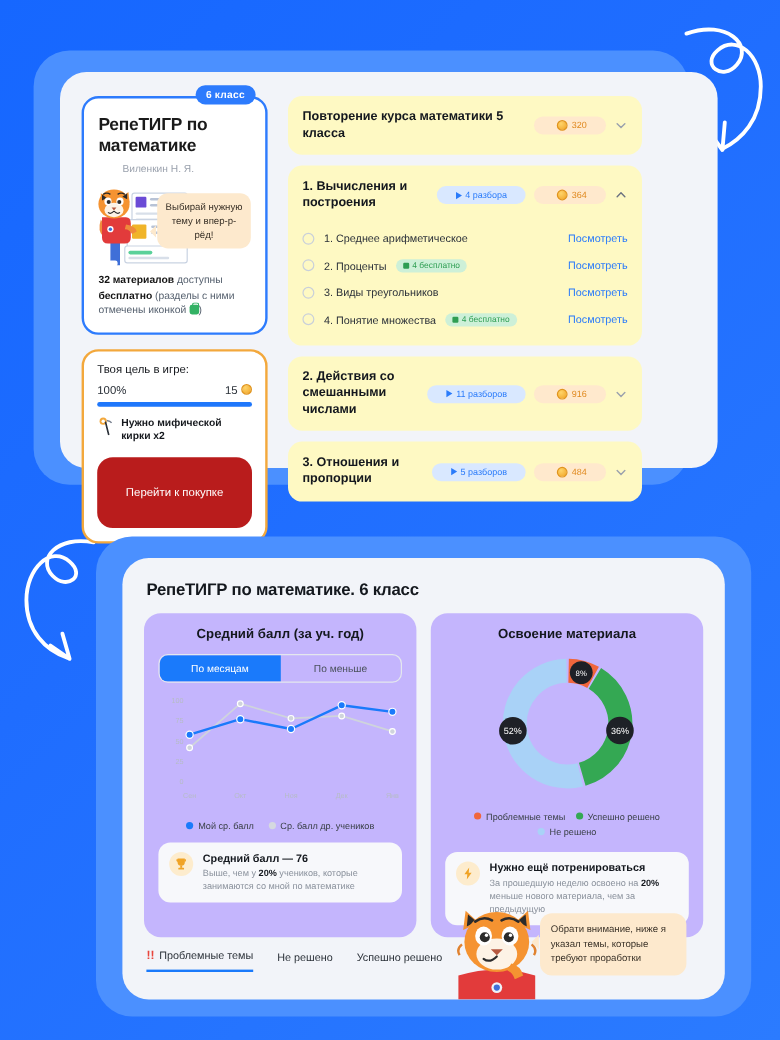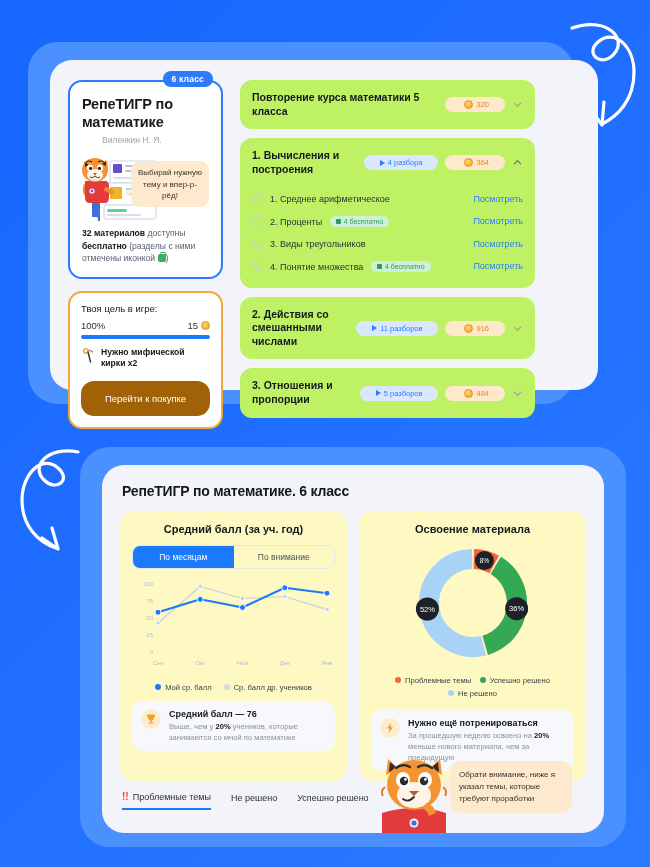--- a/index.html
+++ b/index.html
@@ -101,28 +101,28 @@
   }
   .coin { display:inline-block; width:9px;height:9px;border-radius:50%;
           background: radial-gradient(circle at 35% 30%, #ffd469, #f0a326);
           border:1px solid #e0941d; vertical-align:-1px; margin-left:3px;}
   .goal-bar { height:4px; background:#1f77fb; border-radius:3px; margin-top:4px; }
   .goal-item { display:flex; gap:6px; align-items:flex-start; margin-top:8px; }
   .pick-icon { width:14px; height:16px; flex:0 0 14px; }
   .goal-item-txt { font-size:8.6px; font-weight:bold; color:#15181d; line-height:1.35; }
   .buy-btn {
     display:block; width:100%; margin-top:11px;
-    background:#a16207; color:#fff; border:0; border-radius:13px;
-    font-family:inherit; font-size:9.5px; padding:12px 0; cursor:pointer;
+    background:#b91c1c; color:#fff; border:0; border-radius:13px;
+    font-family:inherit; font-size:9.5px; padding:24px 0; cursor:pointer;
   }
 
   
   .rcol { position: absolute; left: 190px; top: 20px; width: 295px; }
 
-  .sec-card { background:#bef264; border-radius:12px; margin-bottom:9px; }
+  .sec-card { background:#fef9c3; border-radius:12px; margin-bottom:9px; }
   .sec-head {
     display:flex; align-items:center; gap:7px;
     padding: 11px 12px;
   }
   .sec-title {
     flex:1; font-size:10.5px; font-weight:bold; color:#14181e; line-height:1.3;
   }
   .pill {
     display:inline-flex; align-items:center; gap:3px;
     border-radius:9px; padding:3px 16px;
@@ -147,21 +147,21 @@
   }
   .free-badge .lk { width:5px;height:5px;background:#2f9e53;border-radius:1px; }
   .view-link { font-size:9px; color:#2a7bfa; cursor:pointer; }
 
   
   .stats-title {
     position:absolute; left:20px; top:18px;
     font-size:14px; font-weight:bold; color:#14181e; letter-spacing:-.2px;
   }
   .cards-row { position:absolute; left:18px; top:46px; width:466px; display:flex; gap:12px; }
-  .stat-card { background:#fef9c3; border-radius:14px; width:227px; padding:12px 12px 10px; }
+  .stat-card { background:#c4b5fd; border-radius:14px; width:227px; padding:12px 12px 10px; }
   .stat-head { font-size:11px; font-weight:bold; color:#14181e; text-align:center; }
 
   .toggle { display:flex; margin-top:10px; border:1px solid #e4e7ee; border-radius:8px; overflow:hidden; }
   .toggle div { flex:1; text-align:center; font-size:8.5px; padding:6px 0; cursor:pointer; color:#4a515c; }
   .toggle div.on { background:#1a7afb; color:#fff; }
 
   
   .linewrap { margin-top:8px; }
   .legend { display:flex; justify-content:center; gap:12px; margin-top:6px; font-size:7.6px; color:#3a4048; }
   .legend span.d { display:inline-block;width:6px;height:6px;border-radius:50%;margin-right:4px;vertical-align:0px;}
@@ -420,21 +420,21 @@
 
     <div class="stats-title">РепеТИГР по математике. 6 класс</div>
 
     <div class="cards-row">
 
       <div class="stat-card">
         <div class="stat-head">Средний балл (за уч. год)</div>
 
         <div class="toggle">
           <div class="on">По месяцам</div>
-          <div>По внимание</div>
+          <div>По меньше</div>
         </div>
 
         <div class="linewrap">
           <svg id="line-svg" width="203" height="96" viewBox="0 0 203 96">
               <text x="21" y="76.6" text-anchor="end" font-size="6" fill="#b6bcc6" font-family="&quot;Liberation Sans&quot;, sans-serif">0</text>
               <text x="21" y="59.6" text-anchor="end" font-size="6" fill="#b6bcc6" font-family="&quot;Liberation Sans&quot;, sans-serif">25</text>
               <text x="21" y="42.6" text-anchor="end" font-size="6" fill="#b6bcc6" font-family="&quot;Liberation Sans&quot;, sans-serif">50</text>
               <text x="21" y="25.6" text-anchor="end" font-size="6" fill="#b6bcc6" font-family="&quot;Liberation Sans&quot;, sans-serif">75</text>
               <text x="21" y="8.6" text-anchor="end" font-size="6" fill="#b6bcc6" font-family="&quot;Liberation Sans&quot;, sans-serif">100</text>
               <text x="26" y="88" text-anchor="middle" font-size="6" fill="#b6bcc6" font-family="&quot;Liberation Sans&quot;, sans-serif">Сен</text>

